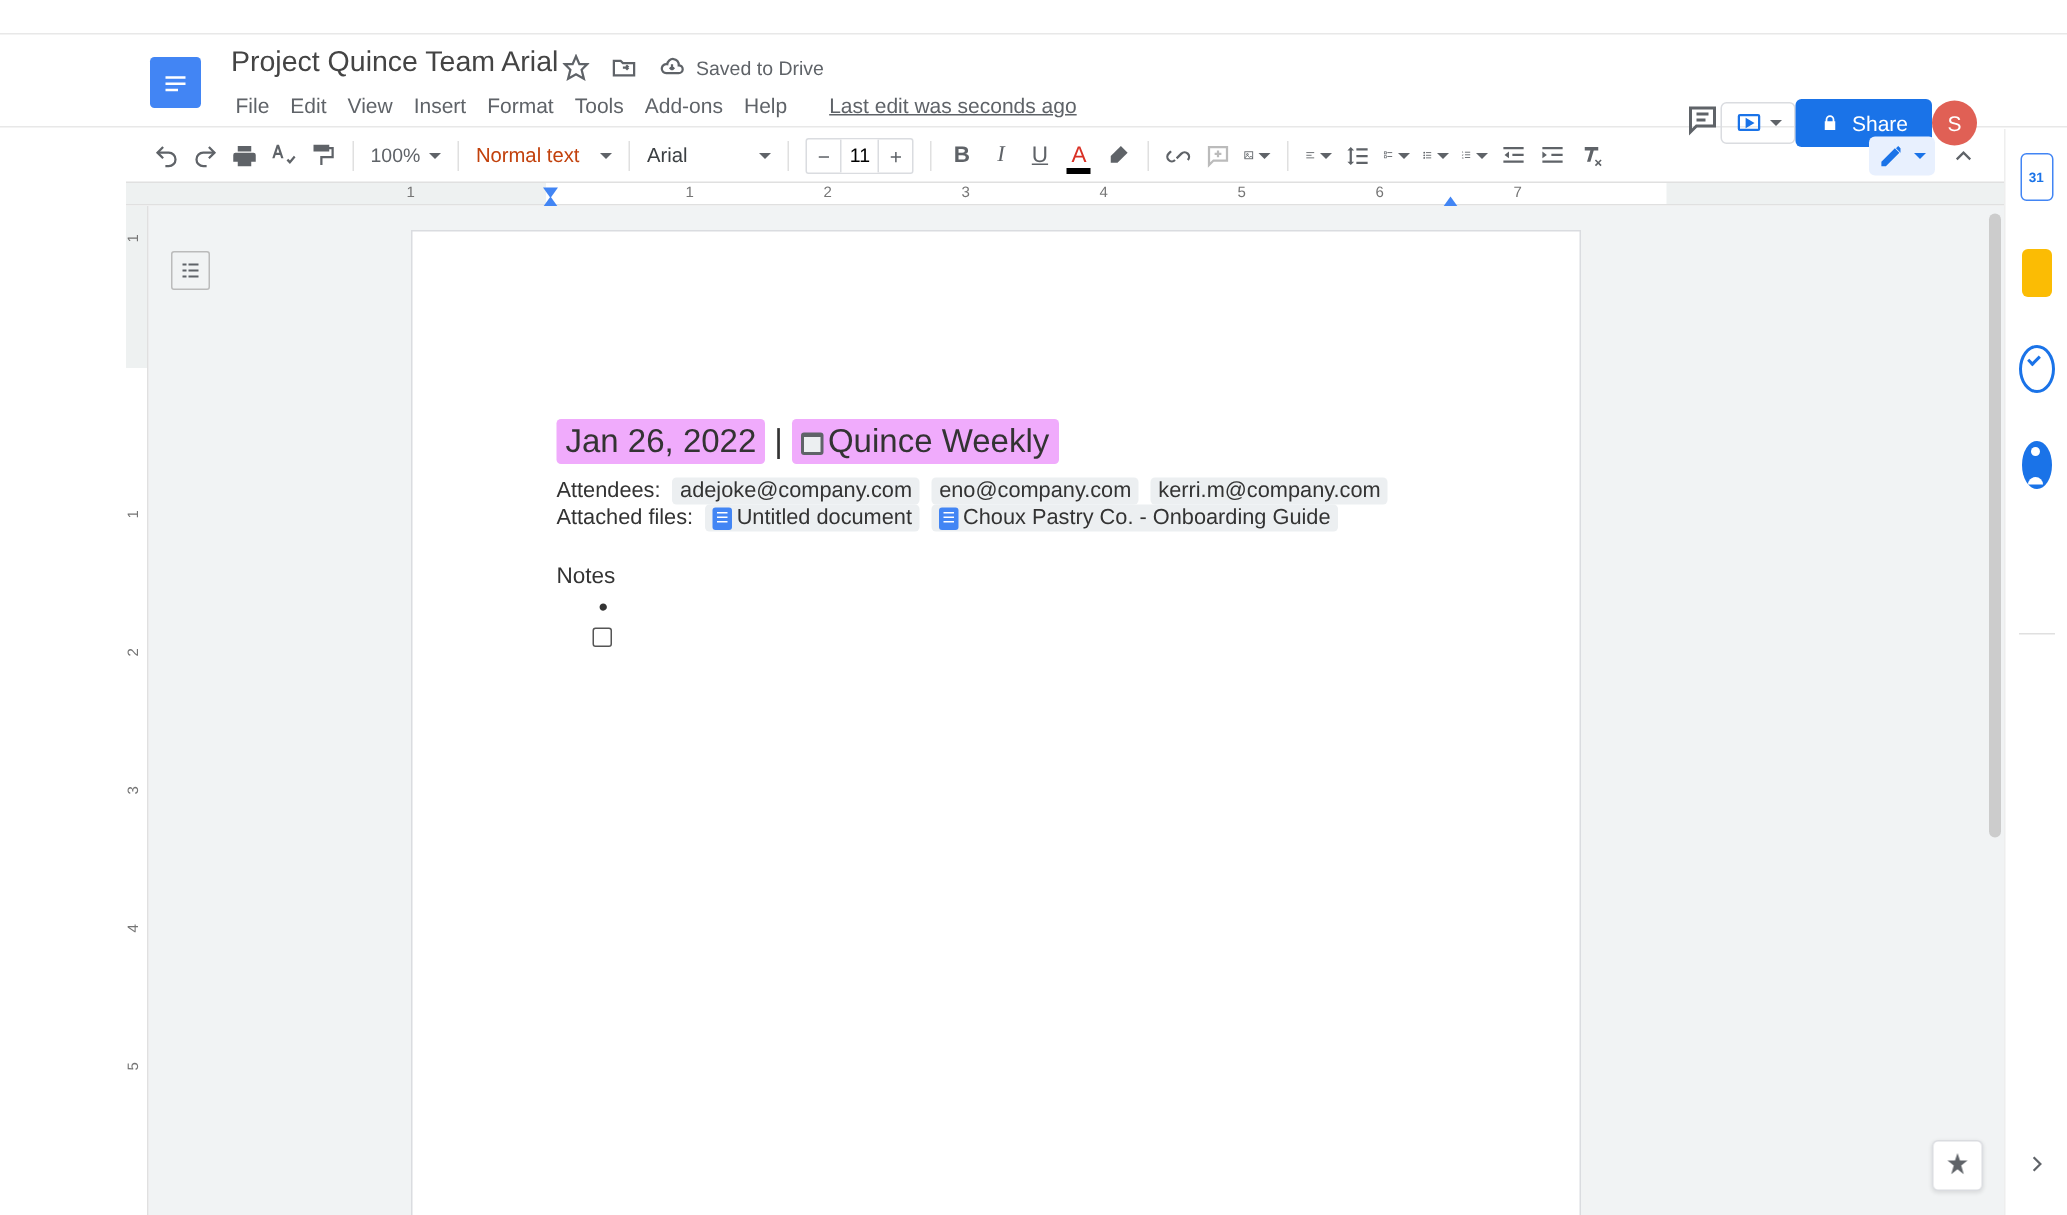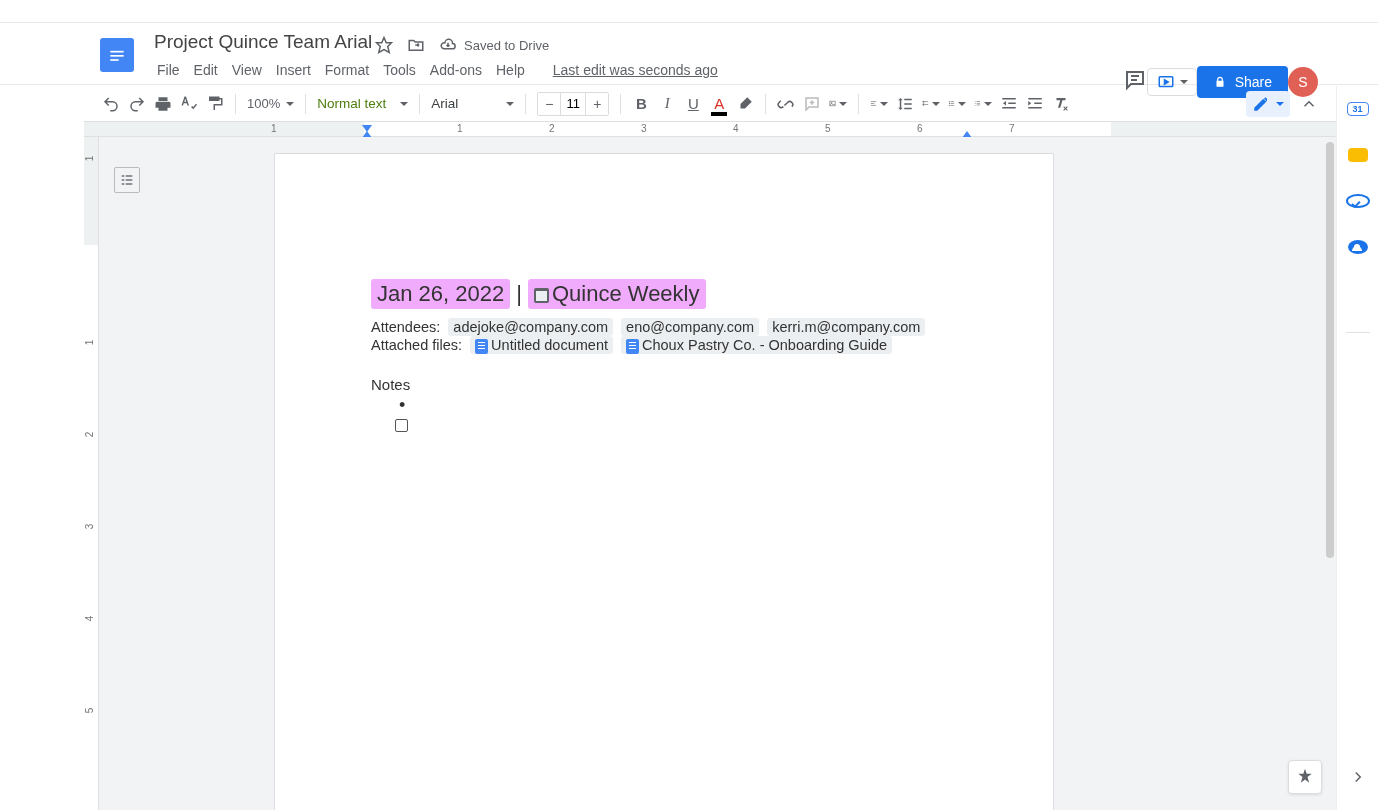--- a/index.html
+++ b/index.html
@@ -20,21 +20,21 @@
   .present-btn { border:1px solid #dadce0; border-radius:4px; padding:4px 8px; display:flex; align-items:center; gap:4px; }
   .present-btn svg{width:20px;height:18px;}
   .share-btn { background:#1a73e8; color:#fff; border-radius:4px; padding:8px 16px; display:flex; align-items:center; gap:8px; font-size:14px; font-weight:500;}
   .share-btn svg{width:14px;height:14px;}
   .avatar { width:30px; height:30px; border-radius:50%; background:#e06055; color:#fff; display:flex; align-items:center; justify-content:center; font-size:14px;}
 
   .toolbar { position: absolute; top: 86px; left: 84px; right: 42px; height: 36px; border-bottom:1px solid #e0e0e0; display:flex; align-items:center; padding: 0 18px; gap:8px; }
   .tb-ic { width:18px; height:18px; color:#5f6368; display:flex; align-items:center; justify-content:center; flex-shrink:0;}
   .tb-sep { width:1px; height:20px; background:#e0e0e0; margin:0 3px; flex-shrink:0;}
   .zoom { font-size:13px; color:#5f6368; display:flex; align-items:center; gap:6px;}
-  .style-sel { font-size:13.5px; color:#4d7c0f; display:flex; align-items:center; gap:14px; min-width:82px;}
+  .style-sel { font-size:13.5px; color:#c2410c; display:flex; align-items:center; gap:14px; min-width:82px;}
   .font-sel { font-size:13.5px; color:#3c4043; display:flex; align-items:center; gap:48px; min-width:78px;}
   .fs-box { display:flex; align-items:center; border:1px solid #dadce0; border-radius:2px;}
   .fs-box button{width:22px;height:22px;border:none;background:none;font-size:14px;cursor:pointer;color:#5f6368;}
   .fs-box input{width:26px;height:22px;border:none;border-left:1px solid #dadce0;border-right:1px solid #dadce0;text-align:center;font-size:13px;}
   .text-color { position:relative; }
   .text-color .underline-bar{position:absolute;bottom:-3px;left:1px;right:1px;height:3.5px;background:#000;}
   .dd-arrow{width:0;height:0;border-left:4px solid transparent;border-right:4px solid transparent;border-top:4px solid #5f6368;}
   .toolbar-right{margin-left:auto;display:flex;align-items:center;gap:10px;}
   .edit-mode { background:#e8f0fe; border-radius:4px; padding:4px 6px; display:flex; align-items:center; gap:6px;}
   .edit-mode svg{width:18px;height:18px;}
@@ -64,21 +64,21 @@
   .sm-chip{background:#eceff1;padding:1px 5px;border-radius:3px;margin-left:4px;}
   .doc-ic{display:inline-block;width:13px;height:15px;background:#4285f4;border-radius:2px;vertical-align:middle;margin-right:3px;position:relative;}
   .doc-ic::after{content:'';position:absolute;left:3px;right:3px;top:3px;height:1.5px;background:#fff;box-shadow:0 3px 0 #fff,0 6px 0 #fff;}
   .section-h{font-size:15px;margin-top:22px;}
   .bullet{margin:3px 0 0 28px;font-size:18px;line-height:1;}
   .checkbox{margin:5px 0 0 24px;width:13px;height:13px;border:1.5px solid #555;border-radius:2px;}
   .scrollbar-v{position:absolute;right:0;top:0;bottom:0;width:12px;}
   .sb-thumb{position:absolute;right:2px;top:5px;width:8px;height:416px;background:#ccc;border-radius:4px;}
 
   .side-panel{position:absolute;right:0;top:86px;bottom:0;width:42px;background:#fff;border-left:1px solid #eee;display:flex;flex-direction:column;align-items:center;padding-top:16px;gap:32px;}
-  .sp-ic{width:20px;height:14px;border-radius:4px;padding-left:20px;}
+  .sp-ic{width:20px;height:32px;border-radius:4px;padding-left:20px;}
   .sp-divider{width:24px;height:1px;background:#e0e0e0;}
   .sp-expand{margin-top:auto;margin-bottom:20px;color:#5f6368;}
 
   .explore-btn{position:absolute;right:56px;bottom:16px;width:34px;height:34px;background:#fff;border:1px solid #dadce0;border-radius:4px;box-shadow:0 1px 3px rgba(0,0,0,.1);display:flex;align-items:center;justify-content:center;}
   .explore-btn svg{width:20px;height:20px;}
 </style>
 </head>
 <body>
 
 <div class="header-area"></div>

